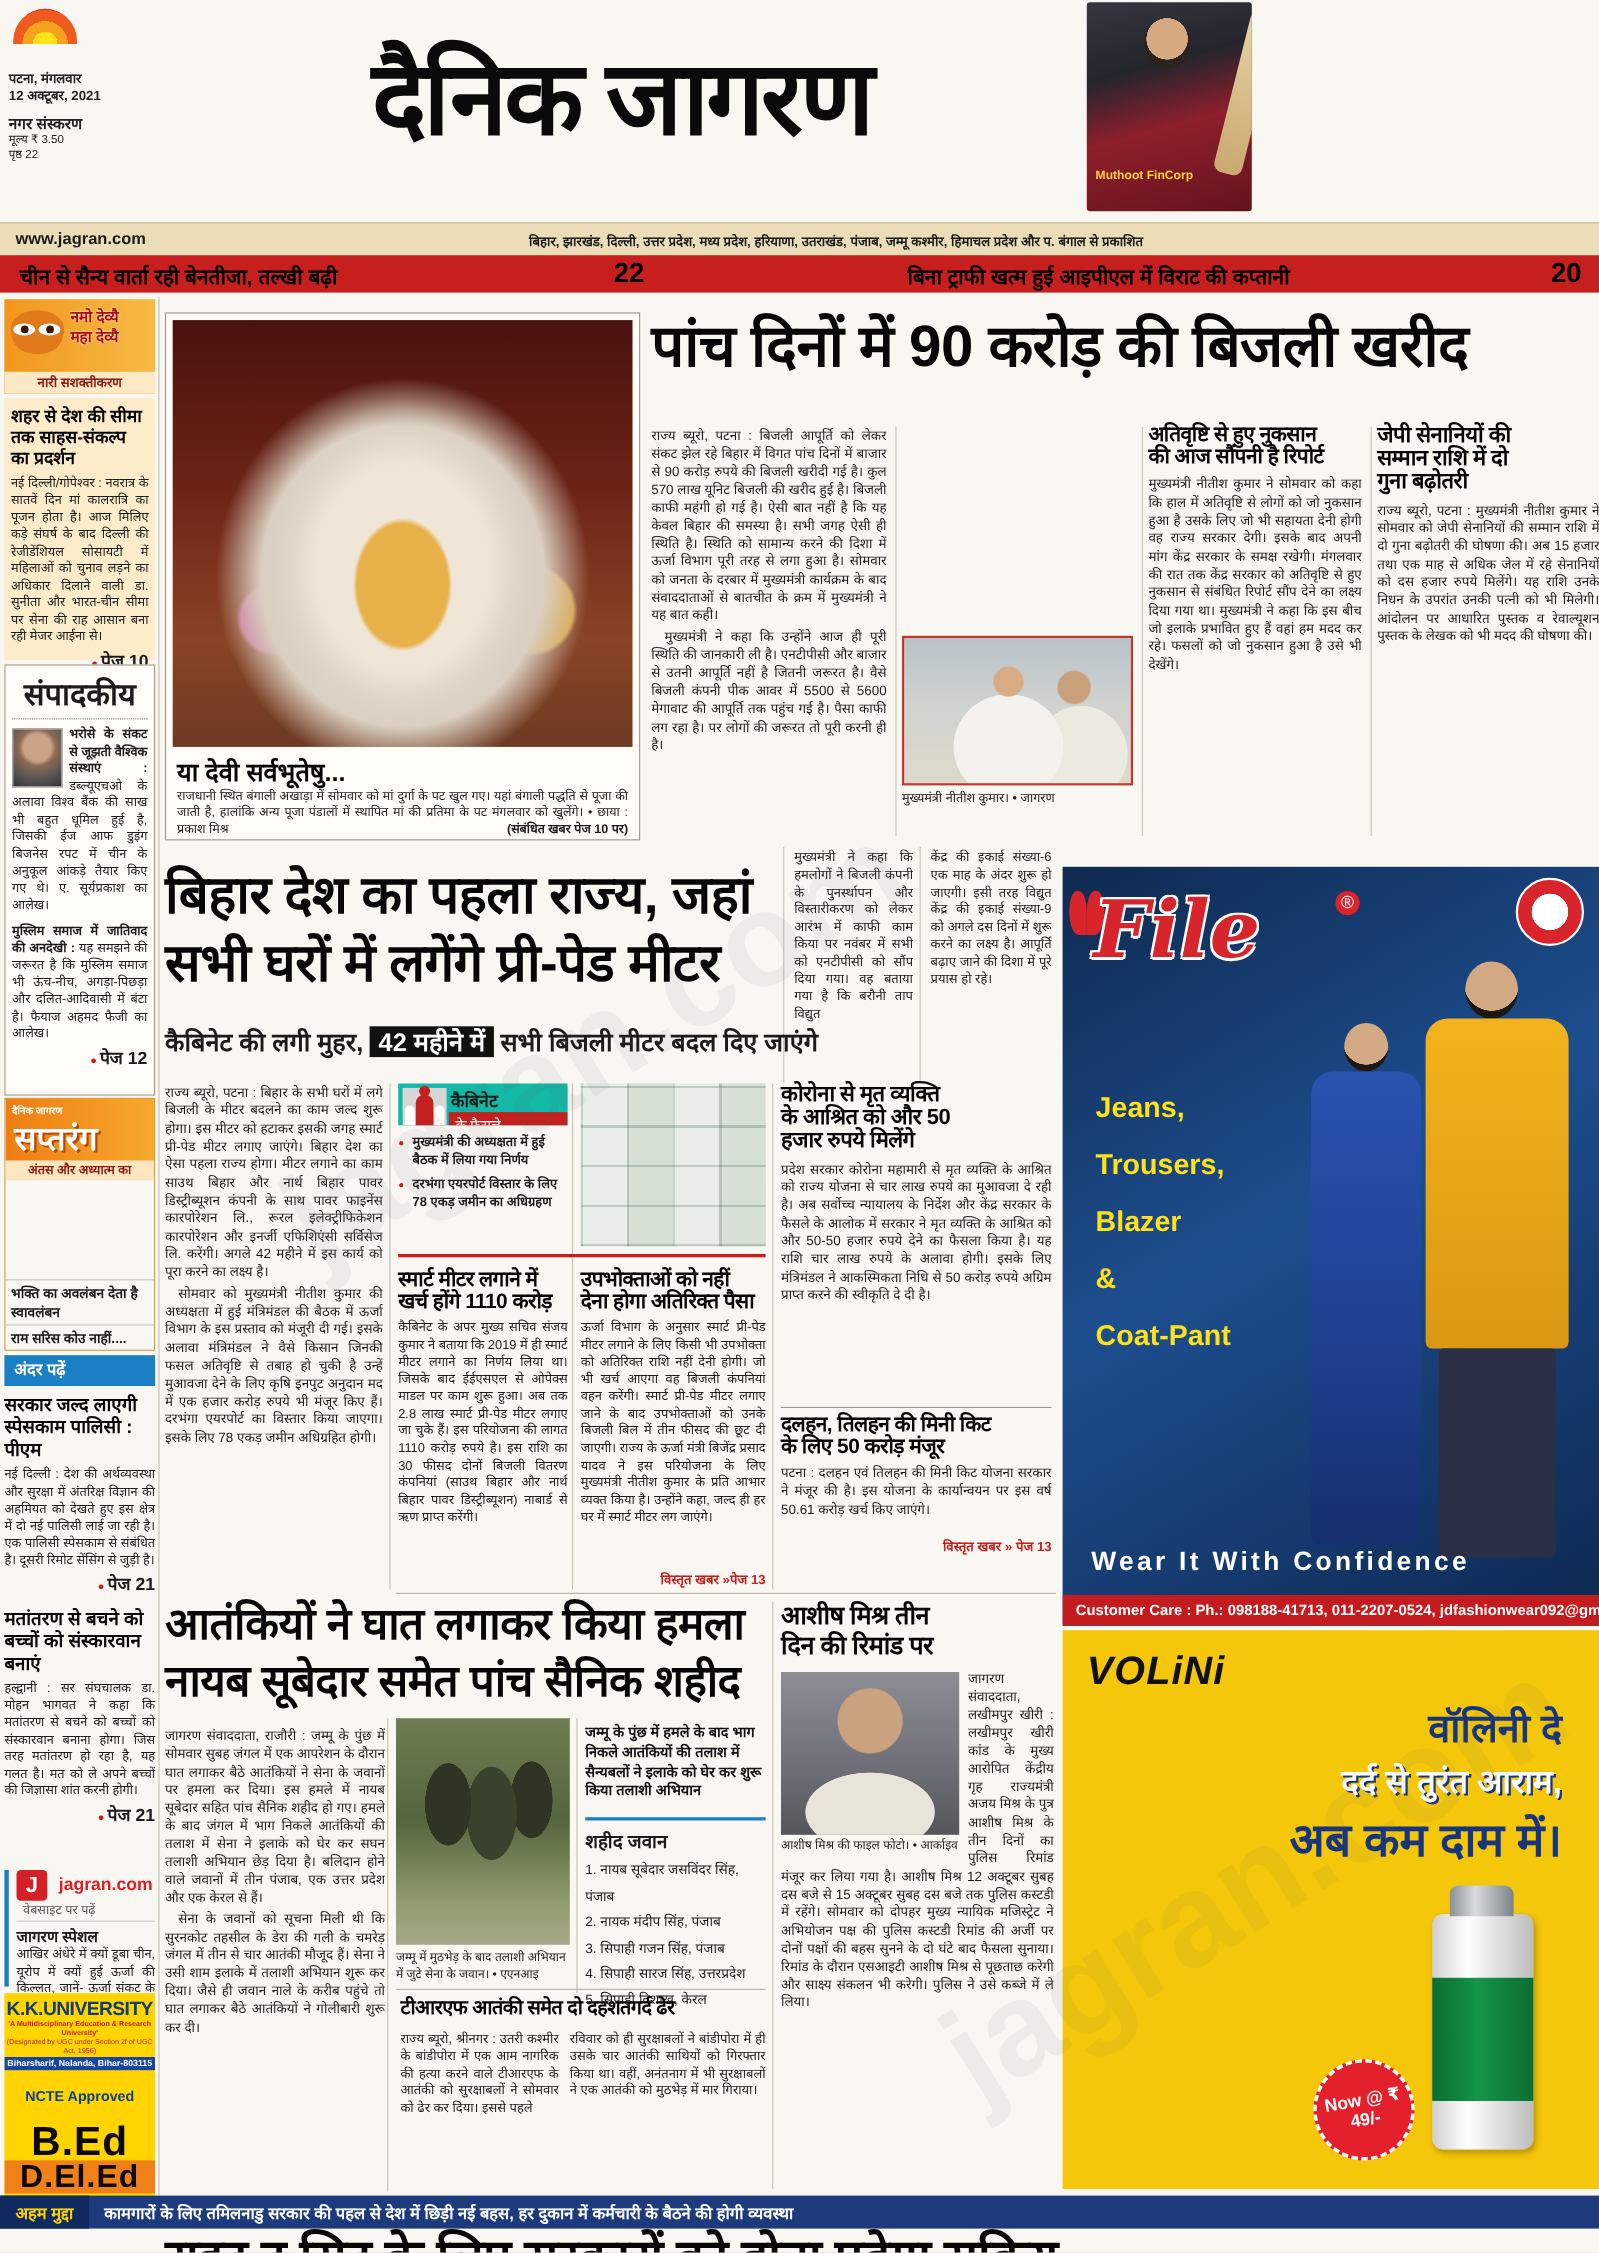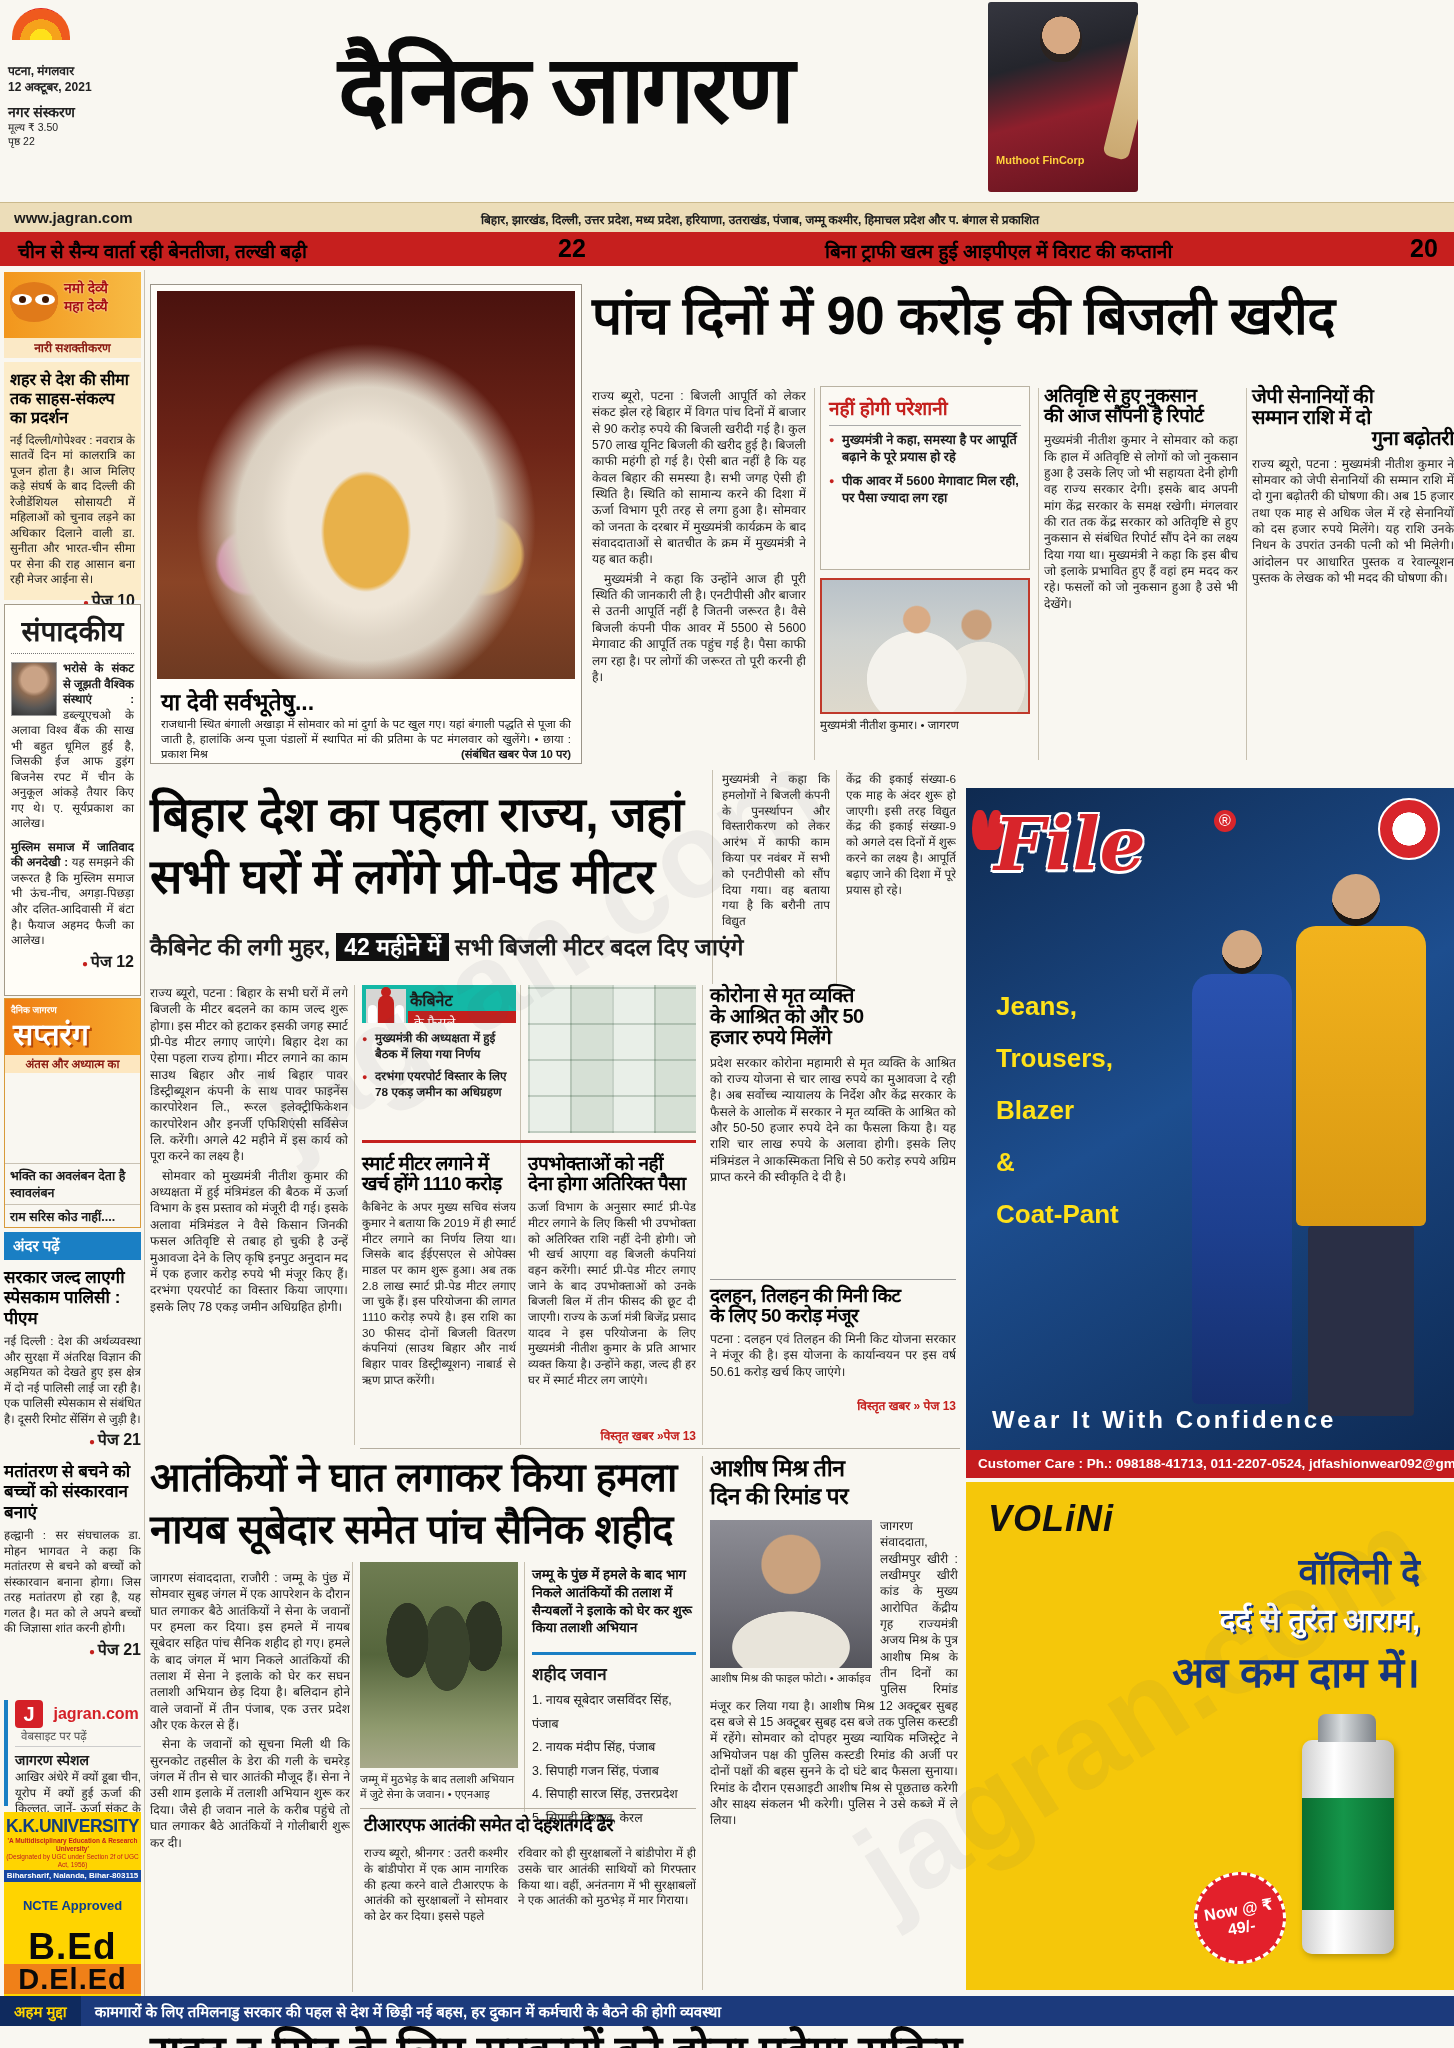--- a/index.html
+++ b/index.html
@@ -284,44 +284,39 @@
     </div>
   </div>
 
   <div class="h" style="left:592px;top:288px;font-size:53px;white-space:nowrap;">पांच दिनों में 90 करोड़ की बिजली खरीद</div>
 
   <div class="col" style="left:592px;top:388px;width:214px;height:374px;">
     <p>राज्य ब्यूरो, पटना : बिजली आपूर्ति को लेकर संकट झेल रहे बिहार में विगत पांच दिनों में बाजार से 90 करोड़ रुपये की बिजली खरीदी गई है। कुल 570 लाख यूनिट बिजली की खरीद हुई है। बिजली काफी महंगी हो गई है। ऐसी बात नहीं है कि यह केवल बिहार की समस्या है। सभी जगह ऐसी ही स्थिति है। स्थिति को सामान्य करने की दिशा में ऊर्जा विभाग पूरी तरह से लगा हुआ है। सोमवार को जनता के दरबार में मुख्यमंत्री कार्यक्रम के बाद संवाददाताओं से बातचीत के क्रम में मुख्यमंत्री ने यह बात कही।</p>
     <p class="ind">मुख्यमंत्री ने कहा कि उन्होंने आज ही पूरी स्थिति की जानकारी ली है। एनटीपीसी और बाजार से उतनी आपूर्ति नहीं है जितनी जरूरत है। वैसे बिजली कंपनी पीक आवर में 5500 से 5600 मेगावाट की आपूर्ति तक पहुंच गई है। पैसा काफी लग रहा है। पर लोगों की जरूरत तो पूरी करनी ही है।</p>
   </div>
 
-  <div class="abs leadbox" style="left:820px;top:386px;width:210px;height:184px;">
-    <div class="leadbox-title">नहीं होगी परेशानी</div>
-    <div class="lb-b">मुख्यमंत्री ने कहा, समस्या है पर आपूर्ति बढ़ाने के पूरे प्रयास हो रहे</div>
-    <div class="lb-b">पीक आवर में 5600 मेगावाट मिल रही, पर पैसा ज्यादा लग रहा</div>
-  </div>
   <div class="abs" style="left:820px;top:578px;width:210px;">
     <div class="nitish-img"></div>
     <div class="capt">मुख्यमंत्री नीतीश कुमार। • जागरण</div>
   </div>
 
   <div class="vr" style="left:814px;top:388px;height:372px;"></div>
   <div class="vr" style="left:1038px;top:388px;height:372px;"></div>
   <div class="vr" style="left:1246px;top:388px;height:372px;"></div>
 
   <div class="abs" style="left:1044px;top:386px;width:194px;">
     <div class="h" style="position:static;font-size:19px;">अतिवृष्टि से हुए नुकसान</div>
     <div class="h" style="position:static;font-size:19px;">की आज सौंपनी है रिपोर्ट</div>
     <div class="col" style="position:static;width:194px;height:322px;margin-top:6px;">मुख्यमंत्री नीतीश कुमार ने सोमवार को कहा कि हाल में अतिवृष्टि से लोगों को जो नुकसान हुआ है उसके लिए जो भी सहायता देनी होगी वह राज्य सरकार देगी। इसके बाद अपनी मांग केंद्र सरकार के समक्ष रखेगी। मंगलवार की रात तक केंद्र सरकार को अतिवृष्टि से हुए नुकसान से संबंधित रिपोर्ट सौंप देने का लक्ष्य दिया गया था। मुख्यमंत्री ने कहा कि इस बीच जो इलाके प्रभावित हुए हैं वहां हम मदद कर रहे। फसलों को जो नुकसान हुआ है उसे भी देखेंगे।</div>
   </div>
 
   <div class="abs" style="left:1252px;top:386px;width:202px;">
     <div class="h" style="position:static;font-size:20px;">जेपी सेनानियों की</div>
     <div class="h" style="position:static;font-size:20px;">सम्मान राशि में दो</div>
-    <div class="h" style="position:static;font-size:20px;text-align:right;">गुना बढ़ोतरी</div>
+    <div class="h" style="position:static;font-size:20px;">गुना बढ़ोतरी</div>
     <div class="col" style="position:static;width:202px;height:296px;margin-top:6px;">राज्य ब्यूरो, पटना : मुख्यमंत्री नीतीश कुमार ने सोमवार को जेपी सेनानियों की सम्मान राशि में दो गुना बढ़ोतरी की घोषणा की। अब 15 हजार तथा एक माह से अधिक जेल में रहे सेनानियों को दस हजार रुपये मिलेंगे। यह राशि उनके निधन के उपरांत उनकी पत्नी को भी मिलेगी। आंदोलन पर आधारित पुस्तक व रेवाल्यूशन पुस्तक के लेखक को भी मदद की घोषणा की।</div>
   </div>
 
   <div class="vr" style="left:712px;top:770px;height:214px;"></div>
   <div class="vr" style="left:836px;top:770px;height:214px;"></div>
   <div class="col" style="left:722px;top:772px;width:108px;height:210px;font-size:11.8px;">मुख्यमंत्री ने कहा कि हमलोगों ने बिजली कंपनी के पुनर्स्थापन और विस्तारीकरण को लेकर आरंभ में काफी काम किया पर नवंबर में सभी को एनटीपीसी को सौंप दिया गया। वह बताया गया है कि बरौनी ताप विद्युत</div>
   <div class="col" style="left:846px;top:772px;width:110px;height:210px;font-size:11.8px;">केंद्र की इकाई संख्या-6 एक माह के अंदर शुरू हो जाएगी। इसी तरह विद्युत केंद्र की इकाई संख्या-9 को अगले दस दिनों में शुरू करने का लक्ष्य है। आपूर्ति बढ़ाए जाने की दिशा में पूरे प्रयास हो रहे।</div>
 
   <div class="h" style="left:150px;top:790px;font-size:48px;">बिहार देश का पहला राज्य, जहां</div>
   <div class="h" style="left:150px;top:852px;font-size:48px;">सभी घरों में लगेंगे प्री-पेड मीटर</div>

